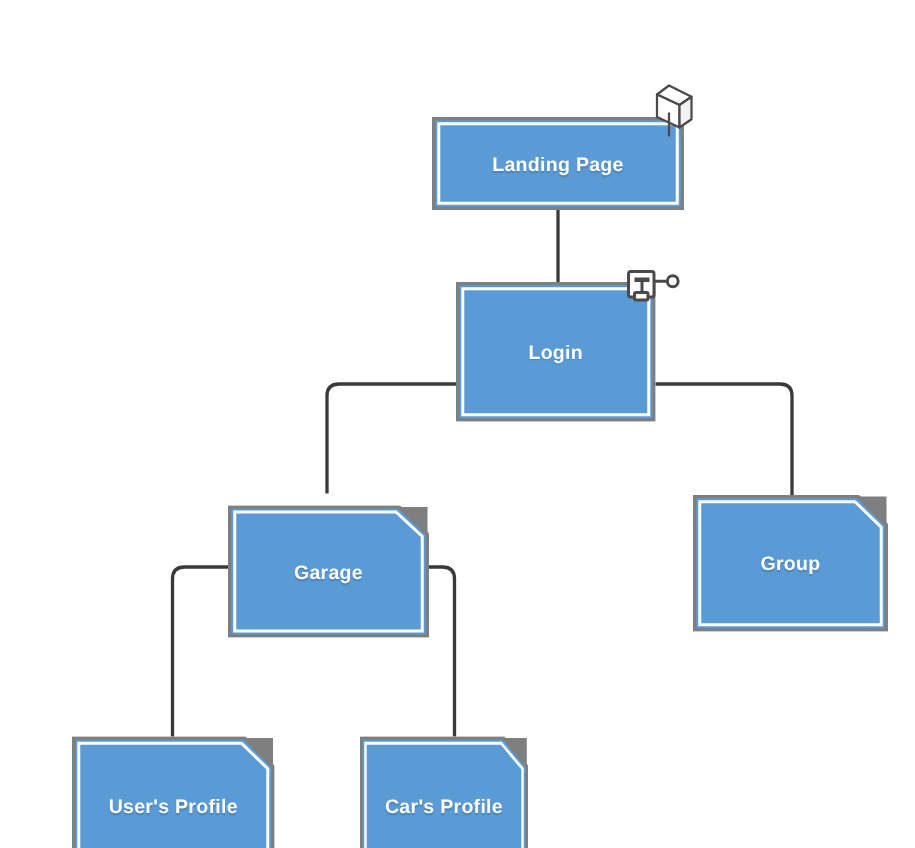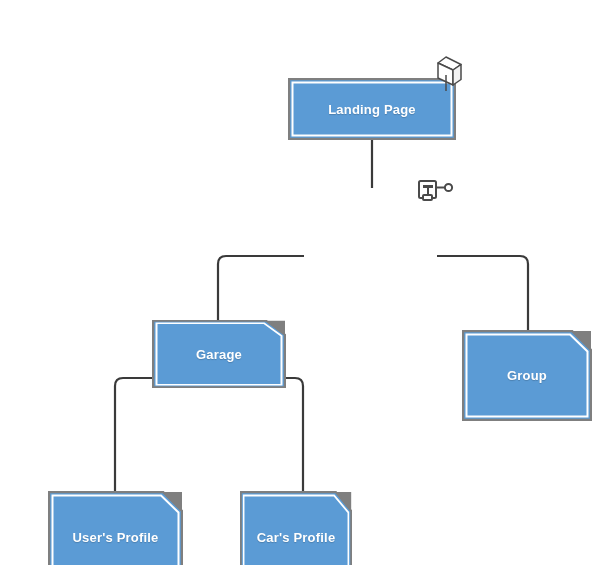--- a/index.html
+++ b/index.html
@@ -95,33 +95,40 @@
       <polygon points="16,2 31,9.5 23,15 8,8" fill="#ffffff" stroke="#4a4a4a" stroke-width="1.5" stroke-linejoin="round"></polygon>
 
       <polygon points="8,8 23,15 23,30 8,23" fill="#ffffff" stroke="#4a4a4a" stroke-width="1.5" stroke-linejoin="round"></polygon>
 
       <polygon points="23,15 31,9.5 31,24.5 23,30" fill="#f2f2f2" stroke="#4a4a4a" stroke-width="1.5" stroke-linejoin="round"></polygon>
 
       <line x1="16" y1="20" x2="16" y2="36" stroke="#4a4a4a" stroke-width="1.5"></line>
     </svg>
   </div>
 
+  <div class="node" style="left:304px; top:147px; width:133px; height:93px; z-index:5;">
+    <svg class="node-shape" viewBox="0 0 133 93" preserveAspectRatio="none">
+      <rect x="1" y="1" width="131" height="91" fill="#5B9BD5" stroke="#7F7F7F" stroke-width="2.4"></rect>
+      <rect x="4.5" y="4.5" width="124" height="84" fill="none" stroke="#ffffff" stroke-width="2"></rect>
+    </svg>
+    <div class="node-label">Login</div>
+  </div>
 
   <div class="node-icon" style="left:417px; top:137px; width:38px; height:26px; z-index:7;">
     <svg viewBox="0 0 38 26" width="38" height="26">
       <rect x="2" y="3" width="17" height="17" rx="1.5" fill="#ffffff" stroke="#4a4a4a" stroke-width="2"></rect>
       <rect x="6" y="7" width="10" height="3" fill="#4a4a4a"></rect>
       <line x1="11" y1="10" x2="11" y2="17" stroke="#4a4a4a" stroke-width="2"></line>
       <line x1="19" y1="9.5" x2="28" y2="9.5" stroke="#4a4a4a" stroke-width="2"></line>
       <circle cx="31.5" cy="9.5" r="3.6" fill="#ffffff" stroke="#4a4a4a" stroke-width="2"></circle>
       <rect x="6" y="17" width="9" height="5" rx="1" fill="#ffffff" stroke="#4a4a4a" stroke-width="2"></rect>
     </svg>
   </div>
 
-  <div class="node" style="left:152px; top:279px; width:134px; height:68px; z-index:5;">
+  <div class="node" style="left:152px; top:296px; width:134px; height:88px; z-index:5;">
     <svg class="node-shape" viewBox="0 0 134 92" preserveAspectRatio="none">
 
       <polygon points="114,1 133,20 133,1" fill="#7F7F7F"></polygon>
 
       <path d="M 1 1 L 114 1 L 133 20 L 133 91 L 1 91 Z" fill="#5B9BD5" stroke="#7F7F7F" stroke-width="2.4" stroke-linejoin="miter"></path>
 
       <path d="M 4.5 4.5 L 112 4.5 L 129.5 21.5 L 129.5 87.5 L 4.5 87.5 Z" fill="none" stroke="#ffffff" stroke-width="2"></path>
     </svg>
     <div class="node-label">Garage</div>
   </div>

